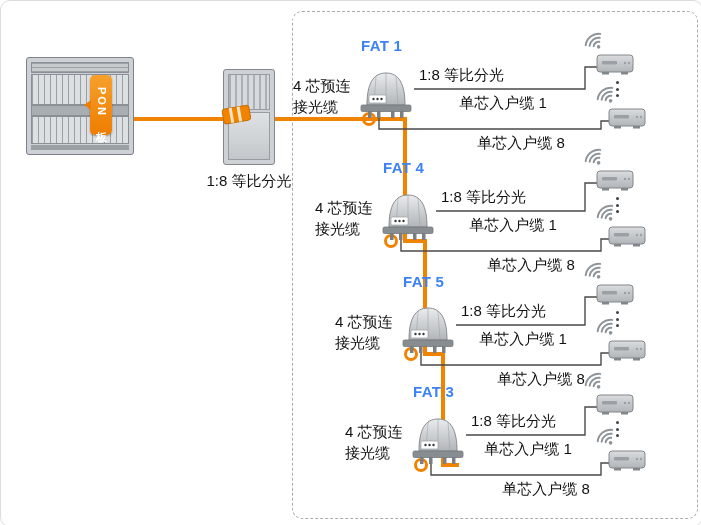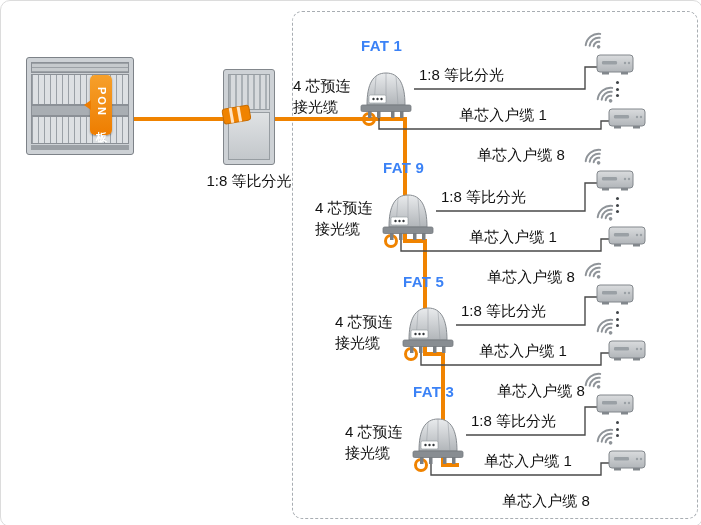--- a/index.html
+++ b/index.html
@@ -1,21 +1,21 @@
 <!DOCTYPE html>
 <html><head>
 <meta charset="utf-8">
 <style>
   html,body{margin:0;padding:0;background:#ffffff;font-family:"Liberation Sans","DejaVu Sans",sans-serif;}
   #canvas{position:relative;width:701px;height:525px;background:#ffffff;border:1px solid #dcdcdc;border-radius:10px;overflow:hidden;}
   
   .lbl{position:absolute;font-size:15px;color:#111;line-height:1.4;}
   .fat-title{position:absolute;font-size:15px;font-weight:bold;color:#3b82f6;letter-spacing:.3px;}
   .feeder{width:60px;text-align:left;white-space:pre-line;}
-  .drop-lbl{width:130px;text-align:center;margin-top:12px;}
+  .drop-lbl{width:130px;text-align:center;}
   .split-lbl{width:90px;}
   .splitter-caption{width:96px;text-align:center;}
   
   .dashed-zone{position:absolute;left:291px;top:10px;width:404px;height:506px;border:1.6px dashed #a8adb2;border-radius:10px;}
   
   .olt{position:absolute;left:25px;top:56px;width:106px;height:96px;background:#cdd1d5;border:1.5px solid #7d8288;border-radius:3px;}
   .olt-top{position:absolute;left:4px;top:4px;right:4px;height:9px;background:repeating-linear-gradient(0deg,#9ca1a6 0 1.5px,#c6cacd 1.5px 4px);border:1px solid #8b9096;}
   .olt-rack1{position:absolute;left:4px;top:16px;right:4px;height:29px;background:repeating-linear-gradient(90deg,#9aa0a6 0 1.2px,#dde0e3 1.2px 6px);border:1px solid #8b9096;}
   .olt-mid{position:absolute;left:4px;top:47px;right:4px;height:9px;background:#a9aeb3;border:1px solid #8b9096;}
   .olt-rack2{position:absolute;left:4px;top:58px;right:4px;height:26px;background:repeating-linear-gradient(90deg,#9aa0a6 0 1.2px,#dde0e3 1.2px 6px);border:1px solid #8b9096;}
@@ -138,21 +138,21 @@
     </svg>
   <div class="vdots" style="left:615px;top:80px">
       <span></span>
       <span></span>
       <span></span>
     </div>
   <svg class="icon" style="left:592px;top:84px" width="56" height="46">
       <use href="#sym-router"></use>
     </svg>
 
-  <div class="fat-title" style="left:382px;top:158px">FAT 9</div>
+  <div class="fat-title" style="left:382px;top:158px">FAT 4</div>
   <div class="lbl feeder" style="left:314px;top:196px">4 芯预连
 接光缆</div>
   <div class="lbl split-lbl" style="left:440px;top:185px">1:8 等比分光</div>
   <div class="lbl drop-lbl" style="left:447px;top:213px">单芯入户缆 1</div>
   <div class="lbl drop-lbl" style="left:465px;top:253px">单芯入户缆 8</div>
   <svg class="icon" style="left:379px;top:188px" width="56" height="52">
       <use href="#sym-fat"></use>
     </svg>
   <svg class="icon" style="left:580px;top:146px" width="56" height="46">
       <use href="#sym-router"></use>

